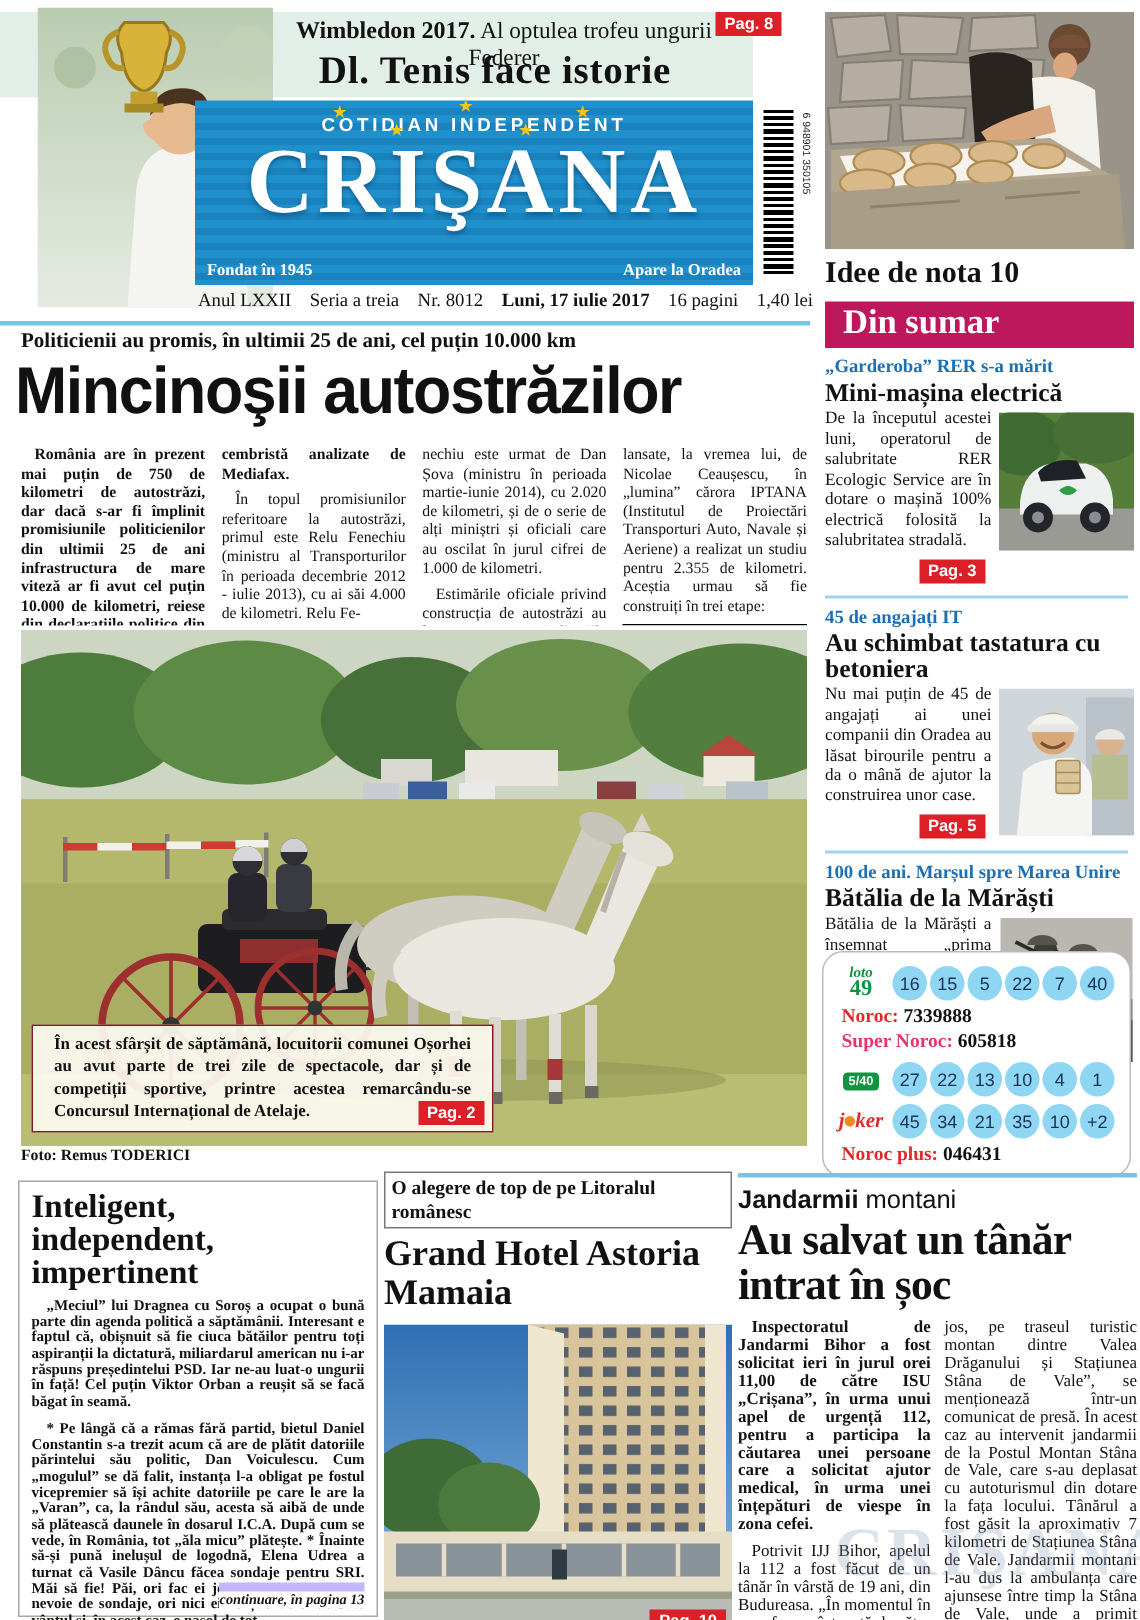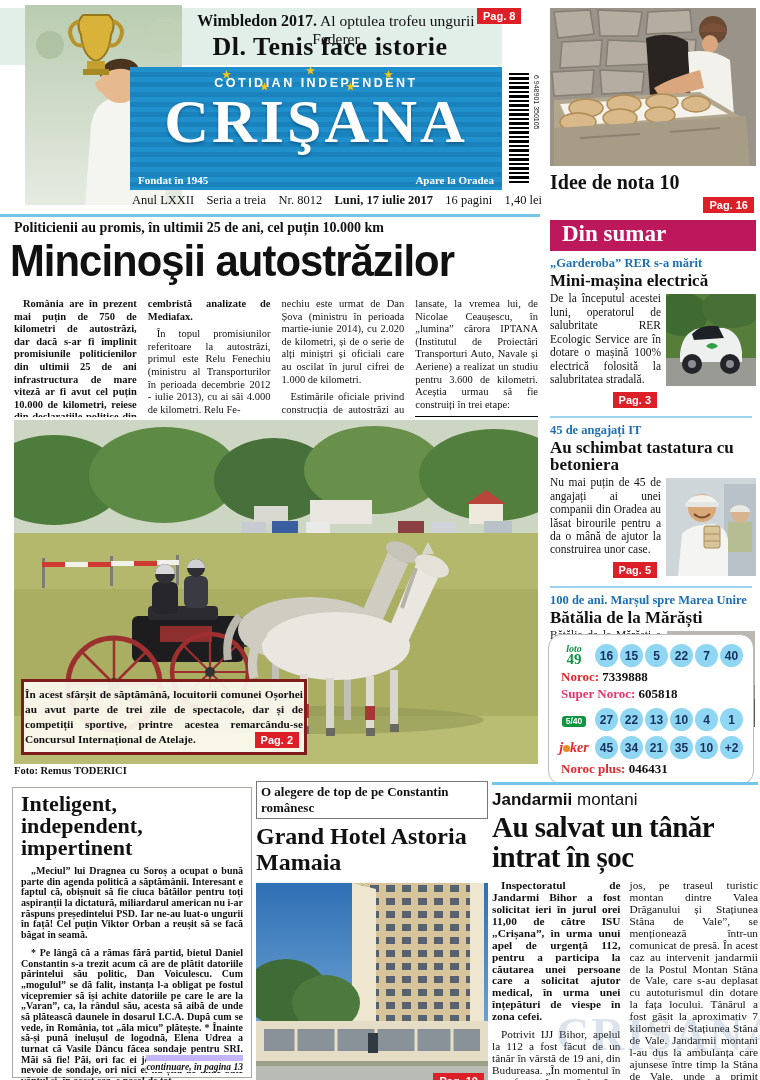--- a/index.html
+++ b/index.html
@@ -41,21 +41,21 @@
   .leadcols{position:absolute;left:14px;top:298px;width:524px;height:119px;display:flex;gap:11px;overflow:hidden;}
   .leadcols .col{flex:1;}
   .leadcols p{margin:0 0 5px;font-size:10.5px;line-height:1.2;text-align:justify;text-indent:9px;}
   .leadcols p.b{font-weight:bold;}
   .leadcols p.noind{text-indent:0;}
   .cont{border-top:1px solid #000;font-style:italic;font-size:10px;font-weight:bold;text-align:right;
         padding-top:1px;margin-top:3px;}
   
   .mainphoto{position:absolute;left:14px;top:420px;width:524px;height:344px;}
   .photocap{position:absolute;left:7px;bottom:9px;width:278px;background:rgba(252,250,240,.93);
-            border:3px solid #7f1d1d;padding:5px 1px;font-weight:bold;font-size:11.3px;line-height:1.32;
+            border:1px solid #7f1d1d;padding:5px 14px;font-weight:bold;font-size:11.3px;line-height:1.32;
             text-align:justify;}
   .photocap .pbadge{position:absolute;right:5px;bottom:4px;}
   .credit{position:absolute;left:14px;top:765px;width:524px;text-align:left;font-size:10.5px;font-weight:bold;}
   
   .sidebar{position:absolute;left:546px;top:8px;width:212px;height:779px;overflow:hidden;}
   .side-photo{width:206px;height:158px;margin-left:4px;display:block;}
   .side-headline{font-size:20px;font-weight:bold;margin:5px 0 1px 4px;}
   .side-badge-row{text-align:right;margin:0 4px 0 0;}
   .dinsumar{background:#be185d;color:#fff;font-weight:bold;font-size:23px;padding:1px 0 4px 12px;
             margin:7px 0 5px 4px;width:194px;}
@@ -71,21 +71,21 @@
          padding:7px 6px 6px;background:#fff;}
   .l-row{display:flex;align-items:center;gap:2px;margin:2px 0;}
   .l-logo{width:38px;flex:none;text-align:center;line-height:.85;}
   .loto-word{color:#0f9440;font-weight:bold;font-size:10px;font-style:italic;display:block;}
   .loto-num{color:#0f9440;font-weight:bold;font-size:15px;display:block;}
   .pill540{display:inline-block;background:#0f9440;color:#fff;font-family:"Liberation Sans",sans-serif;
            font-weight:bold;font-size:8.5px;padding:2px 4px;border-radius:3px;}
   .jokerlogo{color:#e02a2a;font-weight:bold;font-style:italic;font-size:14px;}
   .joker-dot{display:inline-block;width:7px;height:7px;border-radius:50%;background:#f08a1e;}
   .l-ball{width:23px;height:23px;border-radius:50%;background:#8ed6f2;color:#17315e;flex:none;
-          font-family:"Liberation Sans",sans-serif;font-weight:bold;font-size:12px;
+          font-family:"Liberation Sans",sans-serif;font-weight:normal;font-size:12px;
           display:flex;align-items:center;justify-content:center;}
   .l-textrow{margin:1px 0 1px 6px;font-size:13px;}
   .l-label{color:#e02a2a;font-weight:bold;}
   .l-label.pink{color:#e5356b;}
   .l-val{font-weight:bold;color:#111;}
   
   .b-left{position:absolute;left:12px;top:787px;width:240px;height:291px;border:1px solid #a8a89e;
           padding:5px 8px;box-sizing:border-box;}
   .b-left h2{font-size:22px;margin:0 0 7px;line-height:1.0;}
   .b-left p{font-size:10px;line-height:1.07;font-weight:bold;text-align:justify;margin:0 0 7px;text-indent:10px;}
@@ -181,21 +181,21 @@
     </div>
     <div class="col">
       <p class="b noind">cembristă analizate de Mediafax.</p>
       <p>În topul promisiunilor referitoare la autostrăzi, primul este Relu Fenechiu (ministru al Transporturilor în perioada decembrie 2012 - iulie 2013), cu ai săi 4.000 de kilometri. Relu Fe-</p>
     </div>
     <div class="col">
       <p class="noind">nechiu este urmat de Dan Șova (ministru în perioada martie-iunie 2014), cu 2.020 de kilometri, și de o serie de alți miniștri și oficiali care au oscilat în jurul cifrei de 1.000 de kilometri.</p>
       <p>Estimările oficiale privind construcția de autostrăzi au început cu „indicațiile prețioase”</p>
     </div>
     <div class="col">
-      <p class="noind">lansate, la vremea lui, de Nicolae Ceaușescu, în „lumina” cărora IPTANA (Institutul de Proiectări Transporturi Auto, Navale și Aeriene) a realizat un studiu pentru 3.600 de kilometri. Aceștia urmau să fie construiți în trei etape:</p>
+      <p class="noind">lansate, la vremea lui, de Nicolae Ceaușescu, în „lumina” cărora IPTANA (Institutul de Proiectări Transporturi Auto, Navale și Aeriene) a realizat un studiu pentru 2.355 de kilometri. Aceștia urmau să fie construiți în trei etape:</p>
       <div class="cont">continuare, în pagina 2</div>
     </div>
   </div>
 
   <div class="mainphoto">
     <svg width="524" height="344" viewBox="0 0 524 344">
       <rect width="524" height="120" fill="#ccd6c2"></rect>
       <ellipse cx="40" cy="60" rx="70" ry="45" fill="#4e7c3c"></ellipse>
       <ellipse cx="150" cy="55" rx="75" ry="48" fill="#5d8a45"></ellipse>
       <ellipse cx="260" cy="60" rx="60" ry="42" fill="#47703a"></ellipse>
@@ -322,21 +322,20 @@
           <ellipse cx="146" cy="96" rx="14" ry="8"></ellipse>
         <ellipse cx="28" cy="114" rx="18" ry="9"></ellipse>
           <ellipse cx="70" cy="110" rx="17" ry="9"></ellipse>
           <ellipse cx="110" cy="107" rx="15" ry="8"></ellipse>
       </g>
       <path d="M4 120 L196 108 L200 158 L4 158 Z" fill="#a79c86"></path>
       <g stroke="#7e example74685e" stroke-width="0"></g>
       <path d="M30 130 L90 126 M120 124 L170 120" stroke="#8d8270" stroke-width="2"></path>
     </svg>
     <div class="side-headline">Idee de nota 10</div>
-    <div class="side-badge-row"><span class="pbadge">Pag. 16</span></div>
 
     <div class="dinsumar">Din sumar</div>
 
     <div class="s-item">
       <div class="s-kicker">„Garderoba” RER s-a mărit</div>
       <div class="s-head">Mini-mașina electrică</div>
       <svg class="s-photo" width="90" height="92" viewBox="0 0 90 92">
         <rect width="90" height="92" fill="#567d3a"></rect>
         <ellipse cx="16" cy="20" rx="26" ry="22" fill="#3f6b33"></ellipse>
           <ellipse cx="66" cy="14" rx="30" ry="20" fill="#486f35"></ellipse>
@@ -444,21 +443,21 @@
   </div>
 
   <div class="b-left">
     <h2>Inteligent, independent, impertinent</h2>
     <p>„Meciul” lui Dragnea cu Soroș a ocupat o bună parte din agenda politică a săptămânii. Interesant e faptul că, obișnuit să fie ciuca bătăilor pentru toți aspiranții la dictatură, miliardarul american nu i-ar răspuns președintelui PSD. Iar ne-au luat-o ungurii în față! Cel puțin Viktor Orban a reușit să se facă băgat în seamă.</p>
     <p>* Pe lângă că a rămas fără partid, bietul Daniel Constantin s-a trezit acum că are de plătit datoriile părintelui său politic, Dan Voiculescu. Cum „mogulul” se dă falit, instanța l-a obligat pe fostul vicepremier să își achite datoriile pe care le are la „Varan”, ca, la rândul său, acesta să aibă de unde să plătească daunele în dosarul I.C.A. După cum se vede, în România, tot „ăla micu” plătește. * Înainte să-și pună inelușul de logodnă, Elena Udrea a turnat că Vasile Dâncu făcea sondaje pentru SRI. Măi să fie! Păi, ori fac ei jocurile, și atunci n-au nevoie de sondaje, ori nici ei nu știu de unde bate vântul și, în acest caz, e nasol de tot.</p>
     <div class="cont2">continuare, în pagina 13</div>
   </div>
 
   <div class="b-mid">
-    <div class="kickerbox">O alegere de top de pe Constantin românesc</div>
+    <div class="kickerbox">O alegere de top de pe Litoralul românesc</div>
     <h2>Grand Hotel Astoria Mamaia</h2>
     <div class="photo">
       <svg width="232" height="213" viewBox="0 0 232 213">
         <defs>
           <linearGradient id="sky" x1="0" y1="0" x2="0" y2="1">
             <stop offset="0" stop-color="#2f6fb4"></stop>
               <stop offset="1" stop-color="#8cbce2"></stop>
           </linearGradient>
           <pattern id="win" width="16" height="13" patternUnits="userSpaceOnUse">
             <rect width="16" height="13" fill="#d8c49a"></rect>

